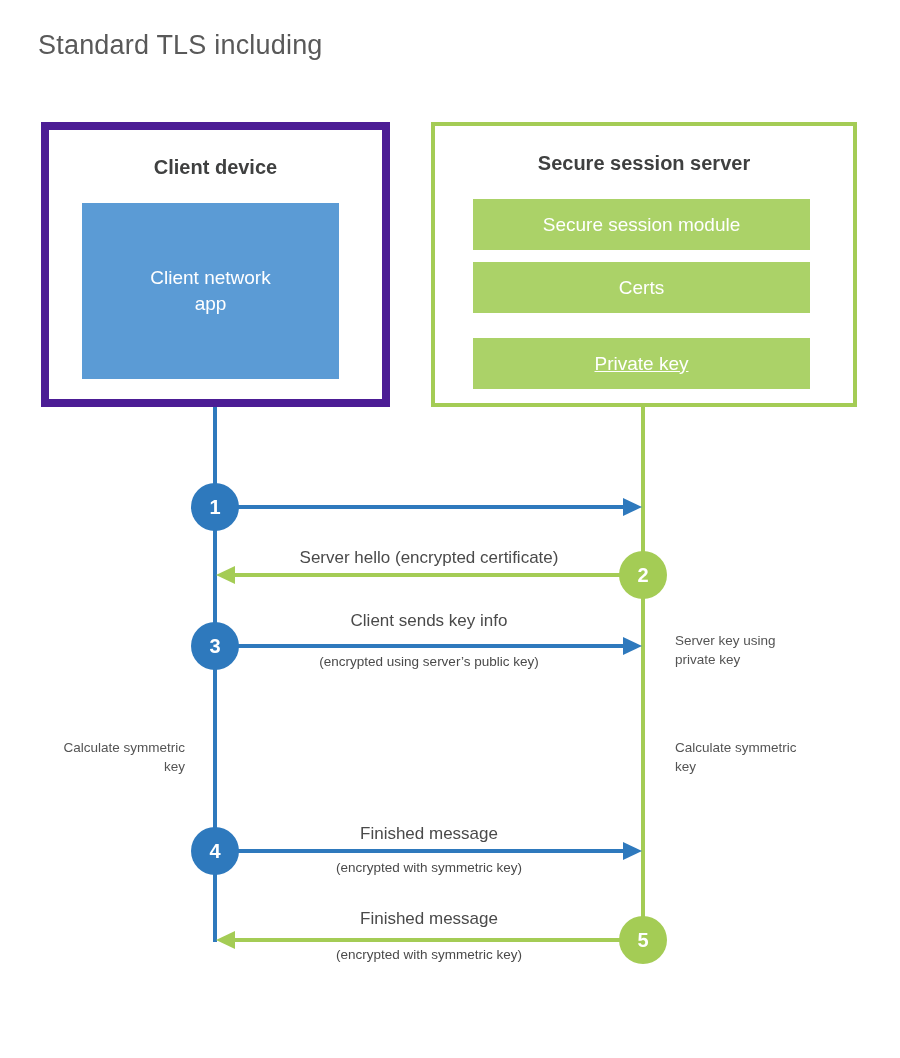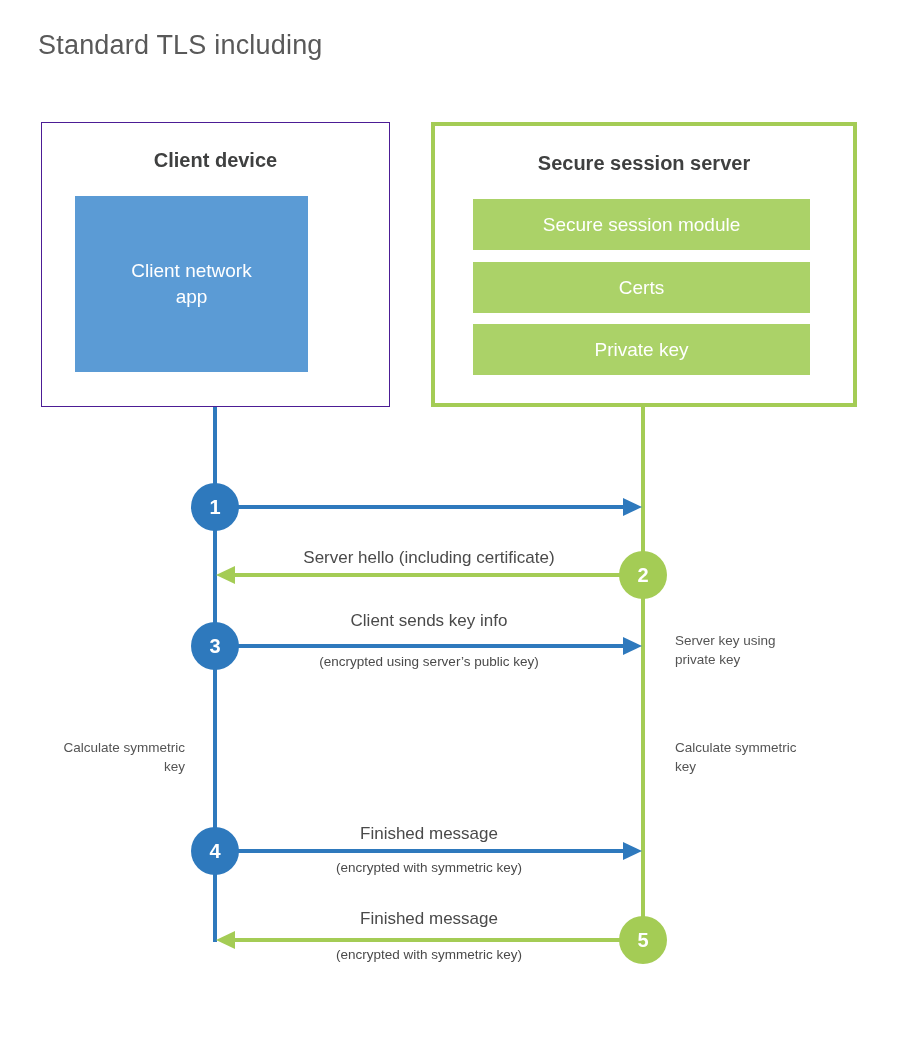--- a/index.html
+++ b/index.html
@@ -8,38 +8,38 @@
     position:relative; width:900px; height:1058px; background:#ffffff;
     overflow:hidden; margin:0 auto;
   }
   .title {
     position:absolute; left:38px; top:30px;
     font-size:27px; font-weight:300; color:#595959; letter-spacing:0.2px;
   }
 
   
   .actor-box { position:absolute; top:122px; height:285px; background:#fff; }
-  .actor-box.client { left:41px;  width:349px; border:1px solid #4c1d95; }
+  .actor-box.client { left:41px;  width:349px; border:8px solid #4c1d95; }
   .actor-box.server { left:431px; width:426px; border:4px solid #a4cc55; }
   .actor-title {
     position:absolute; left:0; right:0; top:26px; text-align:center;
     font-size:20px; font-weight:bold; color:#3f4040;
   }
   .client-app {
-    position:absolute; left:33px; top:73px; width:233px; height:176px;
+    position:absolute; left:33px; top:73px; width:257px; height:176px;
     background:#5b9bd5; color:#ffffff; font-size:19px;
     display:flex; align-items:center; justify-content:center; text-align:center;
   }
   .client-app span { display:block; width:150px; line-height:26px; }
   .server-bar {
     position:absolute; left:38px; width:337px; height:51px;
     background:#abd268; color:#ffffff; font-size:19px;
     display:flex; align-items:center; justify-content:center; text-align:right;
   }
-  .bar0 { top:73px; } .bar1 { top:136px; } .bar2 { top:198px; }
+  .bar0 { top:73px; } .bar1 { top:136px; } .bar2 { top:212px;text-decoration:underline; }
 
   
   .lifeline { position:absolute; top:407px; width:4px; height:535px; }
   .lifeline.client { left:213px; background:#2e79bd; }
   .lifeline.server { left:641px; background:#a4cc55; }
 
   
   .step-circle {
     position:absolute; width:48px; height:48px; border-radius:50%;
     color:#ffffff; font-size:20px; font-weight:bold;
@@ -95,21 +95,21 @@
 
   <div class="lifeline client"></div>
   <div class="lifeline server"></div>
 
   <div class="arrow-line blue" style="left:215px; top:505px; width:409px;"></div>
   <div class="arrow-head right blue" style="left:623px; top:498px;"></div>
   <div class="step-circle blue" style="left:191px; top:483px;">
     <span>1</span>
   </div>
 
-  <div class="msg-label" style="top:547px;">Server hello (including certificate)</div>
+  <div class="msg-label" style="top:547px;">Server hello (encrypted certificate)</div>
   <div class="arrow-line green" style="left:234px; top:573px; width:409px;"></div>
   <div class="arrow-head left green" style="left:216px; top:566px;"></div>
   <div class="step-circle green" style="left:619px; top:551px;">
     <span>2</span>
   </div>
 
   <div class="msg-label" style="top:610px;">Client sends key info</div>
   <div class="arrow-line blue" style="left:215px; top:644px; width:409px;"></div>
   <div class="arrow-head right blue" style="left:623px; top:637px;"></div>
   <div class="msg-sublabel" style="top:653px;">(encrypted using server’s public key)</div>

